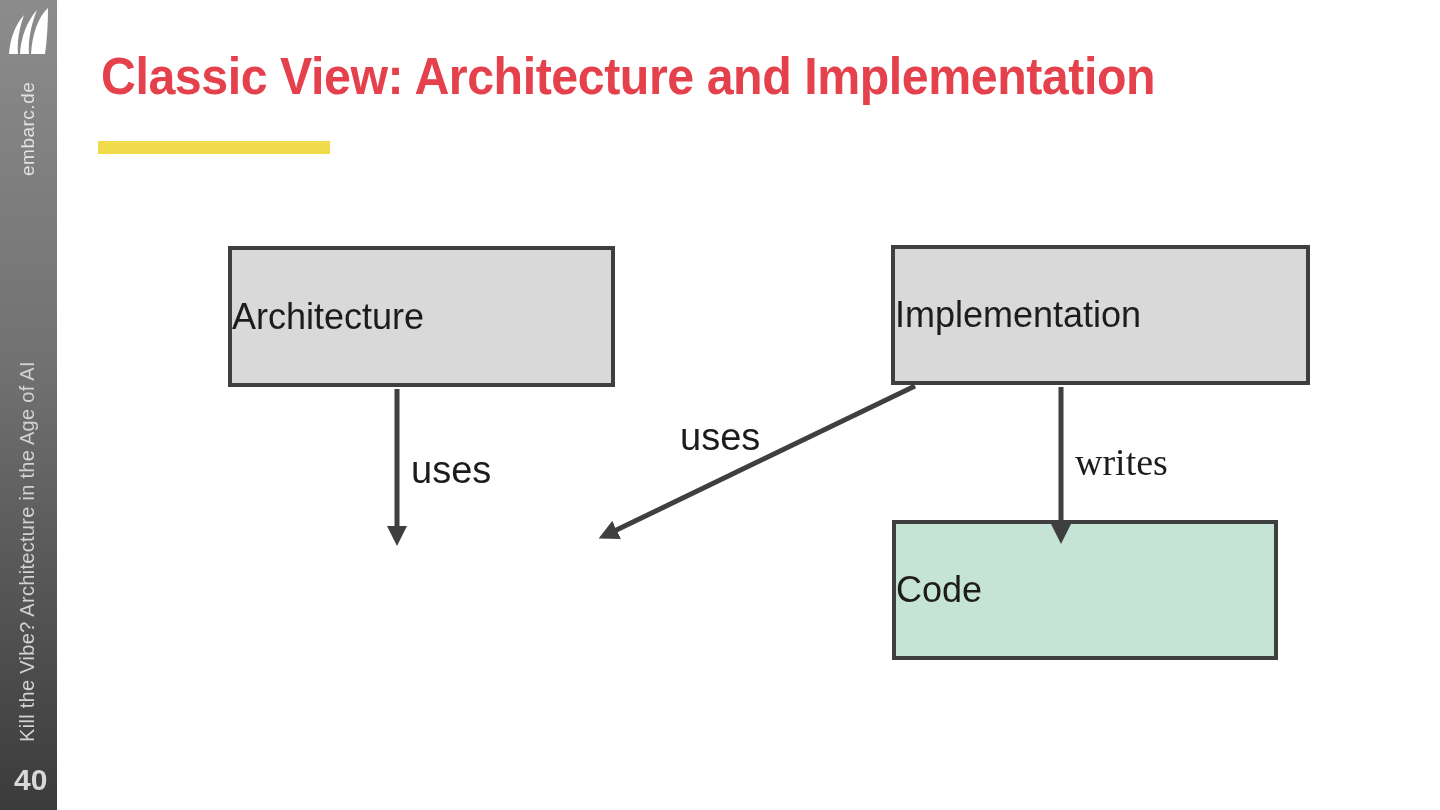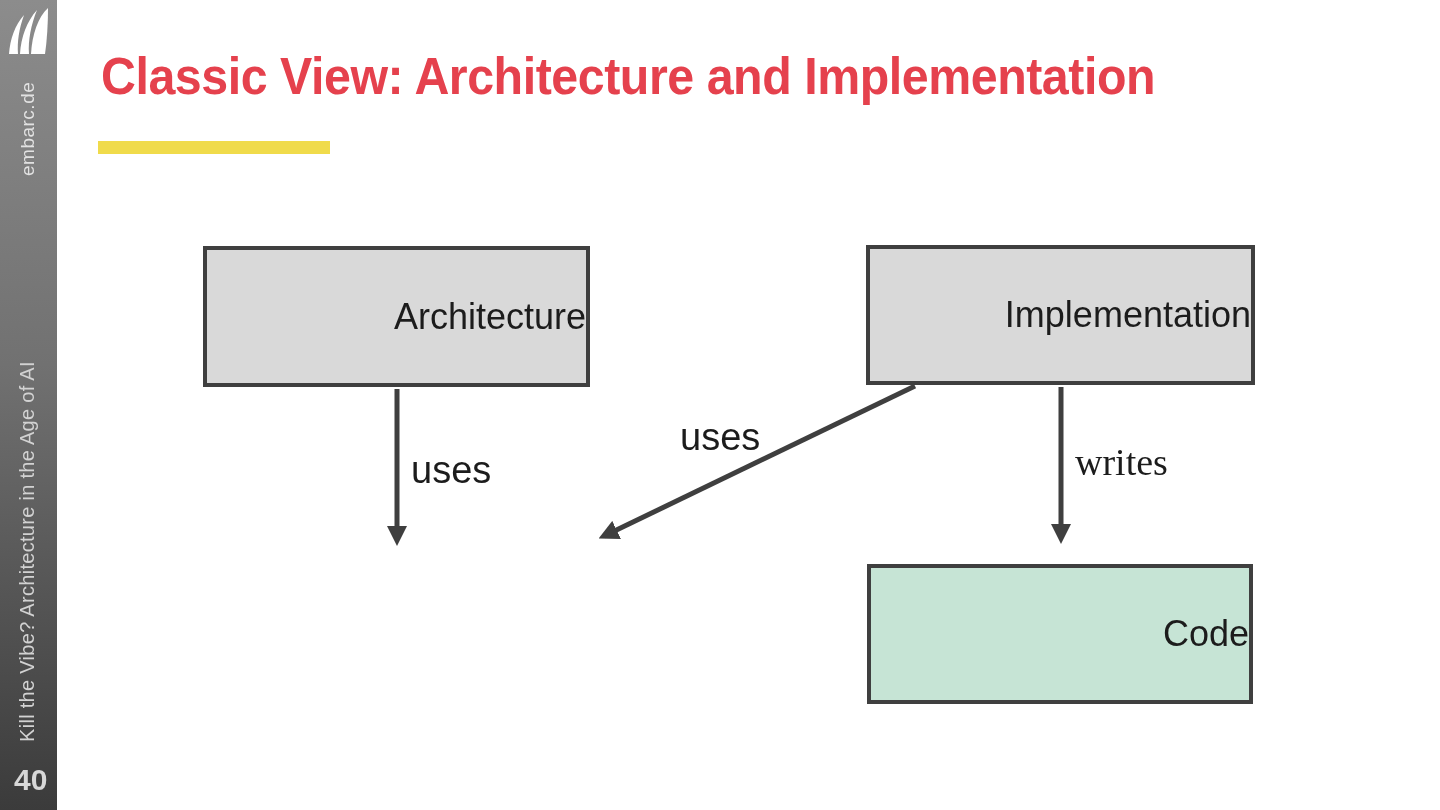--- a/index.html
+++ b/index.html
@@ -25,26 +25,26 @@
   .title { position: absolute; left: 101px; top: 46px;
            font-size: 52px; font-weight: bold; color: #e5414d;
            letter-spacing: -0.5px; white-space: nowrap;
            transform: scaleX(0.93); transform-origin: left top; }
   .accent-bar { position: absolute; left: 98px; top: 141px;
                 width: 232px; height: 13px; background: #f0db4b; }
 
   
   .node { position: absolute; box-sizing: border-box;
           border: 4px solid #3f3f3f; display: flex;
-          align-items: center; justify-content: flex-end;
-          font-size: 36px; color: #1c1c1c; }
+          align-items: center; justify-content: flex-start;
+          font-size: 36px; color: #1c1c1c; margin-left: 25px; }
   .node-architecture   { left: 203px; top: 246px; width: 387px; height: 141px; background: #d9d9d9; }
-  .node-implementation { left: 866px; top: 245px; width: 389px; height: 140px; background: #d9d9d9; }
+  .node-implementation { left: 866px; top: 245px; width: 419px; height: 140px; background: #d9d9d9; }
   .node-model-sketch   { left: 203px; top: 545px; width: 389px; height: 140px; background: #f09a9e; }
-  .node-code           { left: 867px; top: 564px; width: 386px; height: 140px; background: #c6e4d5; }
+  .node-code           { left: 867px; top: 520px; width: 386px; height: 140px; background: #c6e4d5; }
 
   .edges { position: absolute; left: 0; top: 0; width: 1440px; height: 810px;
            pointer-events: none; }
 
   .edge-label { position: absolute; font-size: 38px; color: #1c1c1c;
                 line-height: 1; white-space: nowrap; }
   .edge-label-uses-left { left: 411px; top: 451px; }
   .edge-label-uses-mid  { left: 680px; top: 418px; }
   .edge-label-writes    { left: 1075px; top: 443px; font-family: Liberation Serif, serif; }
 </style>

